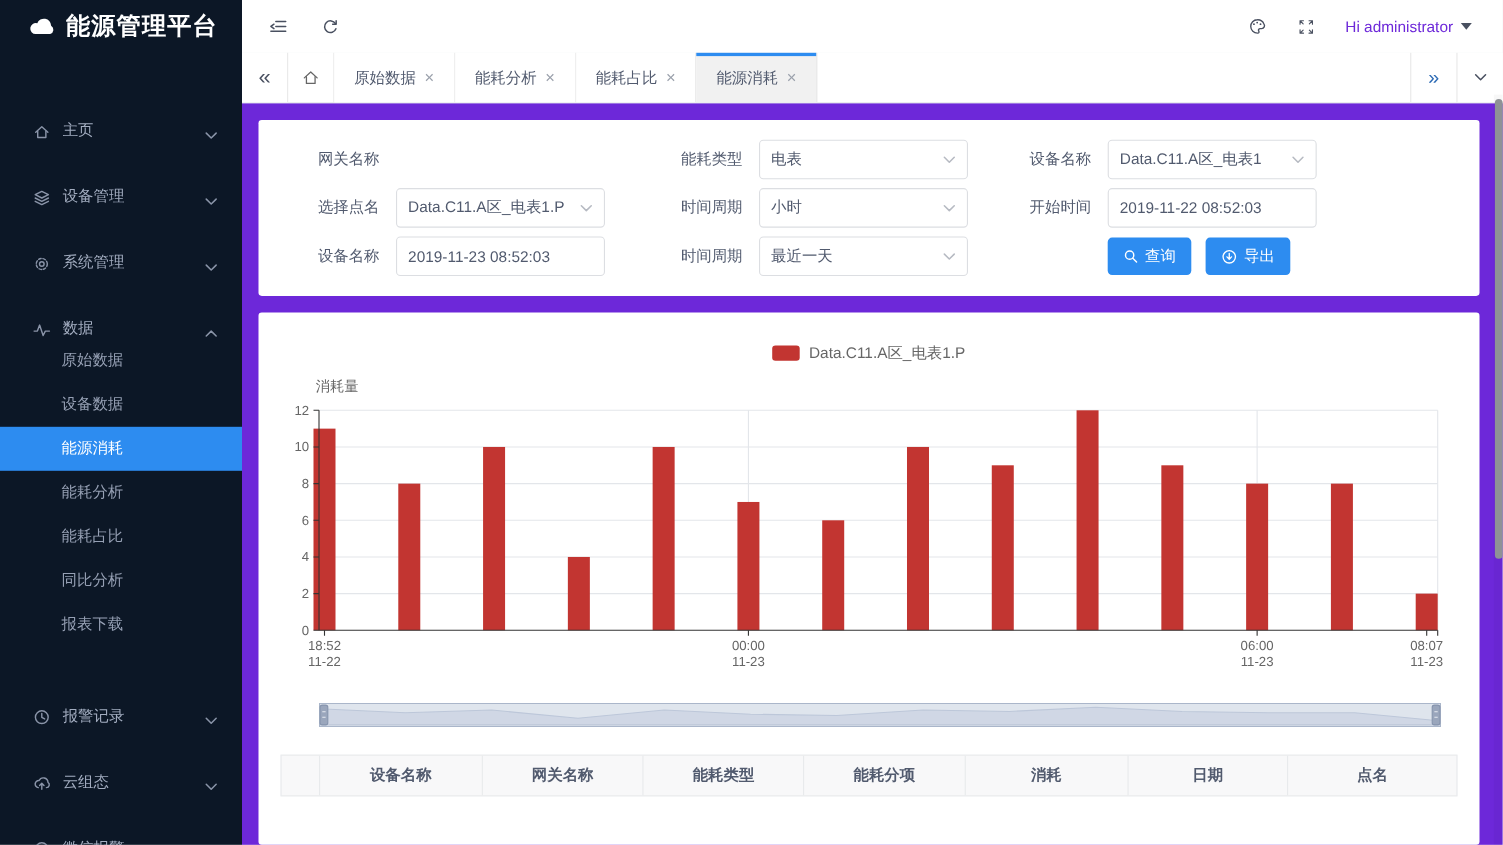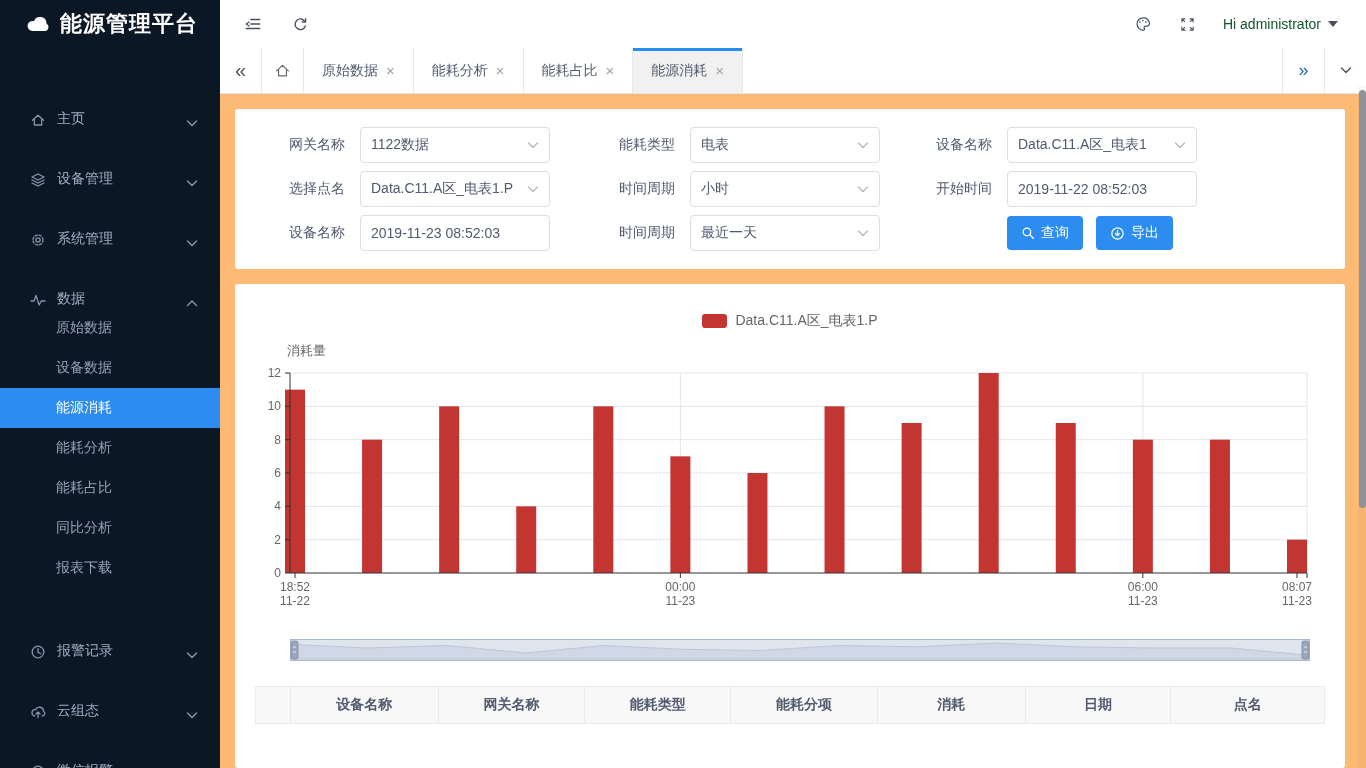--- a/index.html
+++ b/index.html
@@ -18,37 +18,37 @@
   .submenu { }
   .s-item { height:40px; display:flex; align-items:center; padding-left:56px; font-size:14px; color:#96a0b4; cursor:pointer; }
   .s-item.active { background:#2d8cf0; color:#fff; }
   .menu-gap { height:12px; }
 
   
   .topbar { position:absolute; left:220px; top:0; right:0; height:48px; background:#fff; display:flex; align-items:center; }
   .tb-icon { display:flex; align-items:center; color:#495060; cursor:pointer; }
   .tb-left { display:flex; align-items:center; gap:30px; padding-left:24px; }
   .tb-right { margin-left:auto; display:flex; align-items:center; gap:28px; padding-right:28px; }
-  .user-box { display:flex; align-items:center; gap:7px; font-size:14px; color:#14532d; cursor:pointer; }
+  .user-box { display:flex; align-items:center; gap:7px; font-size:14px; color:#6d28d9; cursor:pointer; }
   .caret-down { width:0; height:0; border-left:5px solid transparent; border-right:5px solid transparent; border-top:6px solid #495060; }
 
   
   .tabbar { position:absolute; left:220px; top:48px; right:0; height:46px; background:#fff; border-bottom:1px solid #e2e4e8; display:flex; align-items:stretch; }
   .tab-btn { width:42px; display:flex; align-items:center; justify-content:center; border-right:1px solid #e8e8e8; color:#495060; font-size:20px; cursor:pointer; background:#fff; }
   .tab-btn.bl { border-left:1px solid #e8e8e8; border-right:none; }
   .tab-home { width:42px; display:flex; align-items:center; justify-content:center; border-right:1px solid #e8e8e8; color:#666; cursor:pointer; }
   .tab { position:relative; display:flex; align-items:center; gap:8px; padding:0 18px; font-size:14px; color:#515a6e; border-right:1px solid #e8e8e8; cursor:pointer; background:#fff; }
   .tab .x { color:#9aa0ab; font-size:15px; cursor:pointer; }
   .tab.active { background:#f1f1f1; }
   .tab .topline { position:absolute; left:0; top:0; right:0; height:3px; background:#2d8cf0; display:none; }
   .tab.active .topline { display:block; }
   .tab-spacer { flex:1; }
 
   
-  .content { position:absolute; left:220px; top:94px; right:0; bottom:0; background:#fdba74; }
+  .content { position:absolute; left:220px; top:94px; right:0; bottom:0; background:#6d28d9; }
   .card { background:#fff; border-radius:3px; }
   .filter-card { position:absolute; left:15px; top:15px; width:1110px; height:160px; padding:18px 0 0 25px; }
   .f-grid { display:grid; grid-template-columns:330px 317px auto; row-gap:8px; }
   .f-cell { height:36px; display:flex; align-items:center; }
   .f-label { width:85px; text-align:right; font-size:14px; color:#515a6e; margin-right:15px; flex:none; }
   .ctrl { width:190px; height:36px; border:1px solid #dcdee2; border-radius:4px; display:flex; align-items:center; padding:0 10px; font-size:14px; color:#515a6e; background:#fff; }
   .ctrl .val { flex:1; white-space:nowrap; overflow:hidden; }
   .ctrl .sel-caret { display:flex; color:#b6bac2; }
   .btn { height:34px; padding:0 14px; background:#2d8cf0; color:#fff; border:none; border-radius:4px; font-size:14px; display:inline-flex; align-items:center; gap:6px; cursor:pointer; font-family:inherit; }
   .btn + .btn { margin-left:13px; }
@@ -268,28 +268,20 @@
       </span>
     </div>
 </div>
 
 <div class="content">
 
   <div class="card filter-card">
     <div class="f-grid" id="filter-grid">
         <div class="f-cell">
           <span class="f-label">网关名称</span>
-          <div class="ctrl">
-            <span class="val">1122数据</span>
-            <span class="sel-caret">
-              <svg width="12" height="9" viewBox="0 0 12 9" fill="none" stroke="currentColor" stroke-width="1.4" stroke-linecap="round" stroke-linejoin="round">
-                <path d="M1.5 2 L6 6.5 L10.5 2"></path>
-              </svg>
-            </span>
-          </div>
         </div>
         <div class="f-cell">
           <span class="f-label">能耗类型</span>
           <div class="ctrl">
             <span class="val">电表</span>
             <span class="sel-caret">
               <svg width="12" height="9" viewBox="0 0 12 9" fill="none" stroke="currentColor" stroke-width="1.4" stroke-linecap="round" stroke-linejoin="round">
                 <path d="M1.5 2 L6 6.5 L10.5 2"></path>
               </svg>
             </span>

